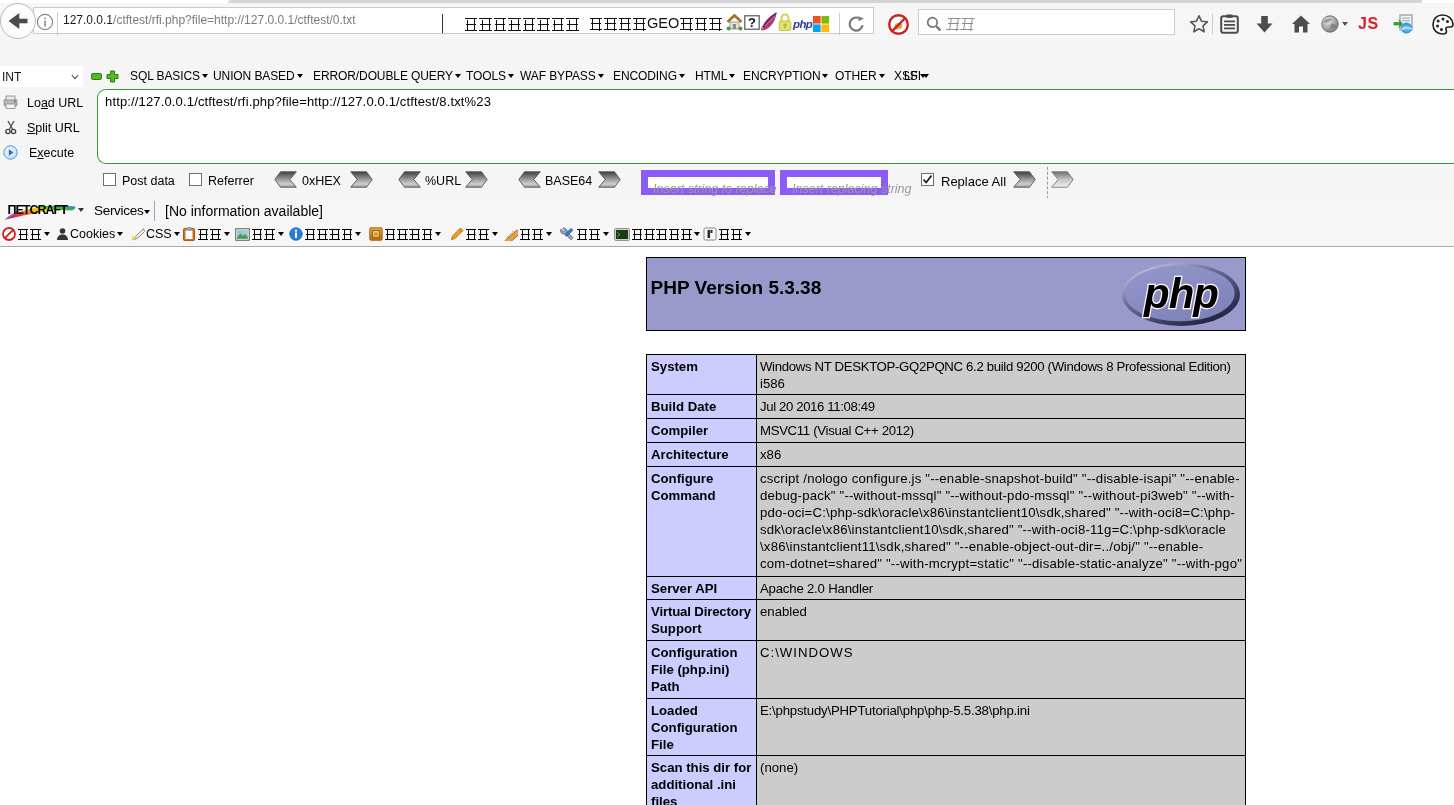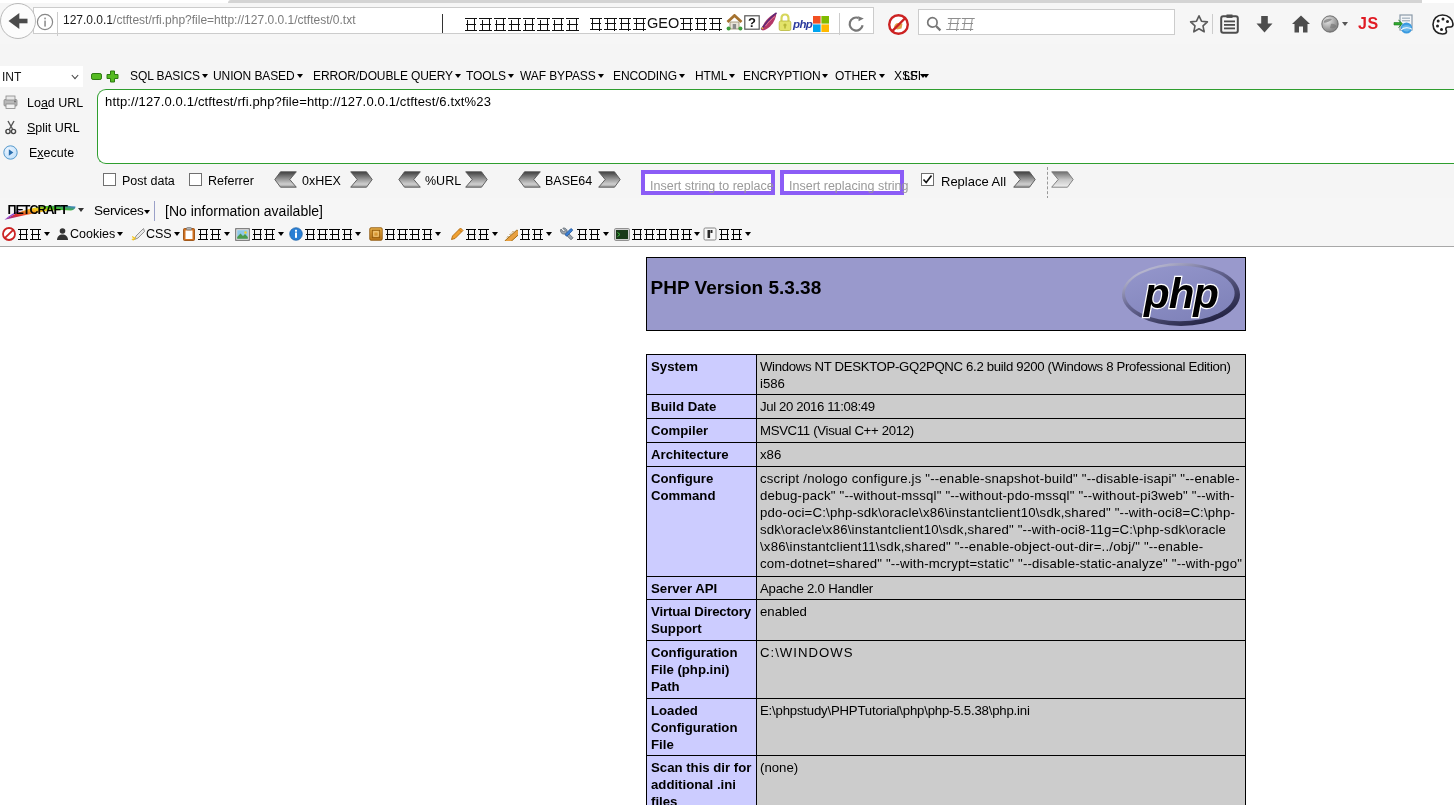--- a/index.html
+++ b/index.html
@@ -31,21 +31,21 @@
 #hb-select .tx{position:absolute;left:2px;top:4px;}
 #hb-select .ch{position:absolute;right:4px;top:7px;width:8px;height:8px;}
 .menuitem{position:absolute;top:24.5px;font-size:12px;letter-spacing:-0.1px;color:#000;white-space:nowrap;}
 .menuitem:after{content:"";display:inline-block;margin-left:2px;margin-bottom:2px;border-left:3.5px solid transparent;border-right:3.5px solid transparent;border-top:4px solid #000;}
 #hb-textarea{left:97px;top:45px;width:1357px;height:75px;background:#fff;border:1.5px solid #2f9e2f;border-right:none;border-radius:9px 0 0 9px;}
 #hb-textarea .tx{position:absolute;left:7px;top:4px;font-size:13px;letter-spacing:0.15px;color:#000;}
 .hb-btn{position:absolute;font-size:12.5px;color:#000;}
 .hb-btn u{text-decoration-thickness:1px;}
 .cbrow-lbl{position:absolute;top:130px;font-size:12.5px;color:#000;}
 .cb{position:absolute;top:129px;width:13px;height:13px;background:#fff;border:1px solid #707070;}
-.ginput{position:absolute;top:126px;height:25px;background:#fff;border:4px solid #8b5cf6;font-size:12.5px;color:#9a9a9a;}
+.ginput{position:absolute;top:126px;height:25px;background:#fff;border:7px solid #8b5cf6;font-size:12.5px;font-style:italic;color:#9a9a9a;}
 .ginput .ph{position:absolute;left:5px;top:5px;white-space:nowrap;overflow:hidden;}
 
 #netcraft{left:0;top:198px;width:1454px;height:26px;background:#f6f6f6;}
 #webdev{left:0;top:224px;width:1454px;height:22px;background:#f6f6f6;}
 #toolsep{left:0;top:246px;width:1454px;height:1px;background:#a8a8a8;}
 .wd-item{position:absolute;top:3px;font-size:12.5px;color:#000;white-space:nowrap;}
 .wd-item svg{vertical-align:-3px;margin-right:1px;}
 .wd-item:after{content:"";display:inline-block;margin-left:2px;margin-bottom:2px;border-left:3.5px solid transparent;border-right:3.5px solid transparent;border-top:4px solid #000;}
 
 #content{left:0;top:247px;width:1454px;height:558px;background:#fff;}
@@ -246,21 +246,21 @@
           <radialGradient id="exg" cx="0.35" cy="0.3" r="0.9">
             <stop offset="0" stop-color="#eaf4ff"></stop>
             <stop offset="1" stop-color="#badcf8"></stop>
           </radialGradient>
         </defs>
         <circle cx="7.5" cy="7.5" r="6.7" fill="url(#exg)" stroke="#5599cc" stroke-width="1"></circle>
         <path d="M5.8 4.2 L10.4 7.5 L5.8 10.8 Z" fill="#2a6fae"></path>
       </svg>
     <span class="hb-btn" style="left:29px;top:102px;">E<u>x</u>ecute</span>
     <div id="hb-textarea" class="abs">
-        <div class="tx">http://127.0.0.1/ctftest/rfi.php?file=http://127.0.0.1/ctftest/6.txt%23</div>
+        <div class="tx">http://127.0.0.1/ctftest/rfi.php?file=http://127.0.0.1/ctftest/8.txt%23</div>
       </div>
 
     <div class="cb" style="left:103px;"></div>
       <span class="cbrow-lbl" style="left:122px;">Post data</span>
     <div class="cb" style="left:189px;"></div>
       <span class="cbrow-lbl" style="left:208px;">Referrer</span>
     <svg class="abs" style="left:274px;top:127px;" width="23" height="17">
         <use href="#aL"></use>
       </svg>
     <span class="cbrow-lbl" style="left:302px;">0xHEX</span>
@@ -277,21 +277,21 @@
     <svg class="abs" style="left:518px;top:127px;" width="23" height="17">
         <use href="#aL"></use>
       </svg>
     <span class="cbrow-lbl" style="left:545px;">BASE64</span>
     <svg class="abs" style="left:598px;top:127px;" width="23" height="17">
         <use href="#aR"></use>
       </svg>
     <div class="ginput" style="left:641px;width:134px;">
         <div class="ph">Insert string to replace</div>
       </div>
-    <div class="ginput" style="left:780px;width:124px;">
+    <div class="ginput" style="left:780px;width:108px;">
         <div class="ph">Insert replacing string</div>
       </div>
     <div class="cb" style="left:921px;">
         <svg width="11" height="11" viewBox="0 0 11 11" style="position:absolute;left:0;top:0;">
           <path d="M1.5 5.5 L4.2 8.5 L9.5 1.5" stroke="#111" stroke-width="1.6" fill="none"></path>
         </svg>
       </div>
     <span class="cbrow-lbl" style="left:941px;font-size:13px;">Replace All</span>
     <svg class="abs" style="left:1013px;top:127px;" width="23" height="17">
         <use href="#aR"></use>

